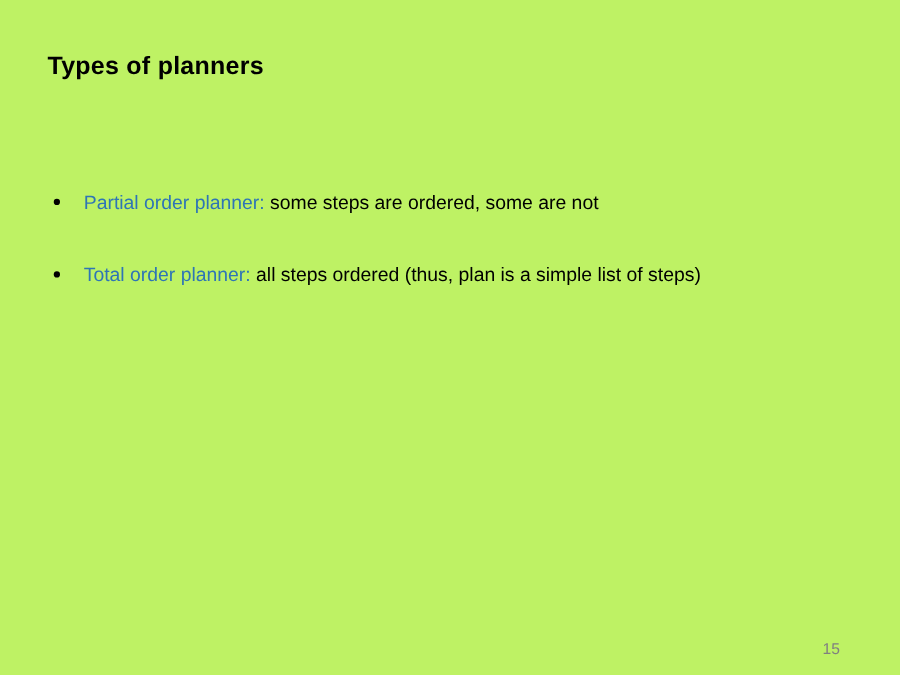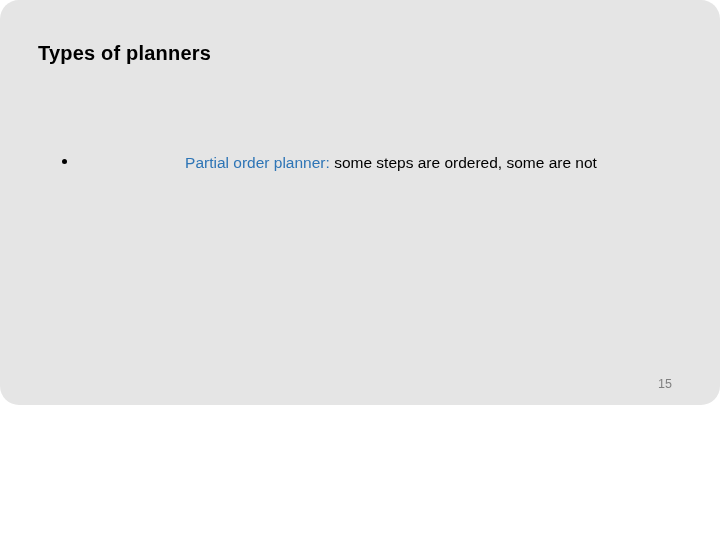--- a/index.html
+++ b/index.html
@@ -10,40 +10,38 @@
     width: 720px;
     height: 540px;
     background: #ffffff;
     font-family: "Liberation Sans", sans-serif;
     overflow: hidden;
     position: relative;
   }
   .slide {
     position: relative;
     width: 720px;
-    height: 405px;
-    background: #e5e5e5;
-    border-radius: 19px;
+    height: 540px;
+    background: #bef264;
   }
   .slide-title {
     position: absolute;
     left: 38px;
     top: 42px;
     font-size: 20px;
     font-weight: bold;
     color: #000000;
     letter-spacing: 0.2px;
     white-space: nowrap;
   }
   .bullet-list {
     position: absolute;
-    left: 56px;
+    left: 37px;
     top: 150px;
     width: 640px;
-    text-align: center;
   }
   .bullet-item {
     position: relative;
     padding-left: 30px;
     font-size: 15.5px;
     line-height: 26px;
     color: #000000;
   }
   .bullet-item .dot {
     position: absolute;
@@ -80,20 +78,24 @@
 
   <div class="bullet-list">
 
     <div class="bullet-item">
       <span class="dot"></span>
       <span class="term">Partial order planner:</span><span class="rest"> some steps are ordered, some are not</span>
     </div>
 
     <div class="gap-1"></div>
 
+    <div class="bullet-item">
+      <span class="dot"></span>
+      <span class="term">Total order planner:</span><span class="rest"> all steps ordered (thus, plan is a simple list of steps)</span>
+    </div>
 
     <div class="gap-2"></div>
 
 
   </div>
 
   <div class="page-number">15</div>
 
 </div>
 

